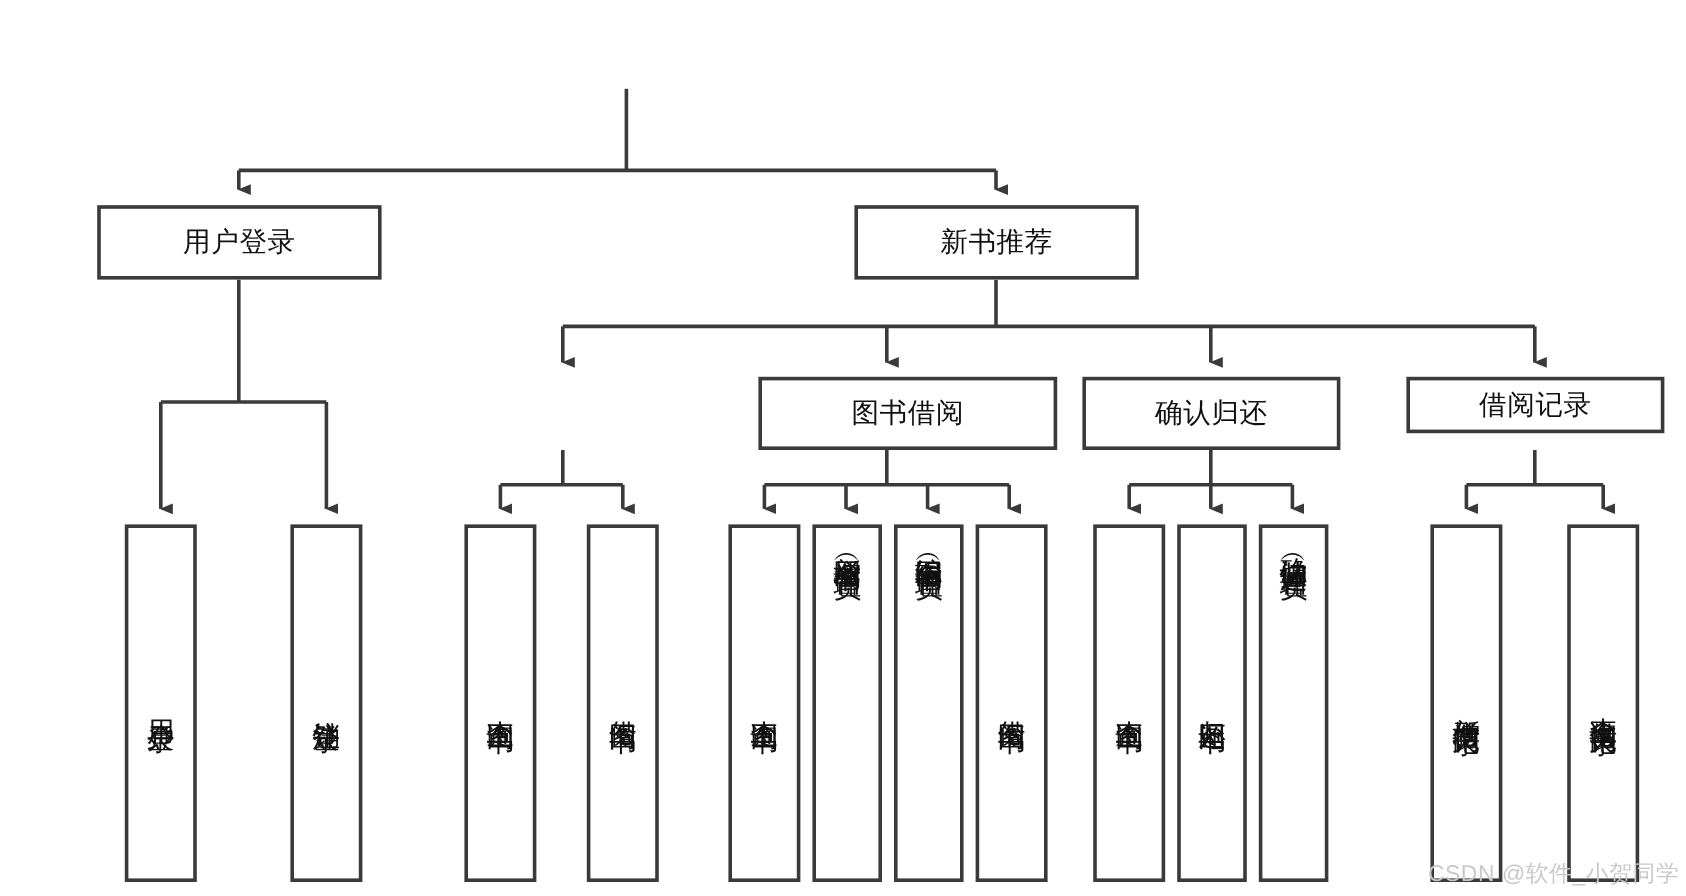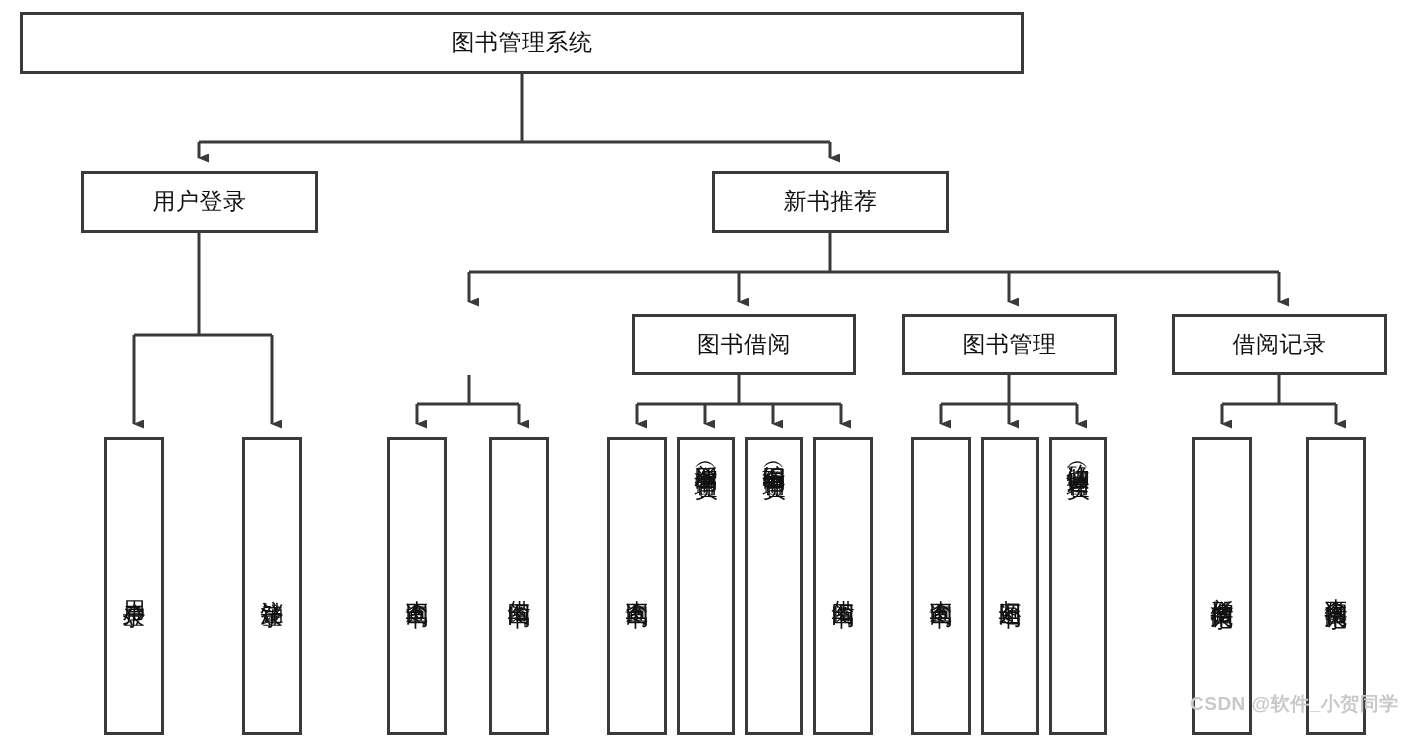--- a/index.html
+++ b/index.html
@@ -132,42 +132,39 @@
 
       <path d="M 1279,375 L 1279,404"></path>
       <path d="M 1222,404 L 1336,404"></path>
       <path d="M 1222,404 L 1222,424" marker-end="url(#arrowhead)"></path>
       <path d="M 1336,404 L 1336,424" marker-end="url(#arrowhead)"></path>
     </g>
   </svg>
 
   <div class="node-layer">
 
-    <div class="node horiz" style="left:20px; top:12px; width:1004px; height:62px;">
-      <span class="node-label">图书管理系统</span>
-    </div>
 
     <div class="node horiz" style="left:81px; top:171px; width:237px; height:62px;">
       <span class="node-label">用户登录</span>
     </div>
 
     <div class="node horiz" style="left:712px; top:171px; width:237px; height:62px;">
       <span class="node-label">新书推荐</span>
     </div>
 
 
-    <div class="node horiz" style="left:632px; top:314px; width:224px; height:61px;">
+    <div class="node horiz" style="left:632px; top:314px; width:249px; height:61px;">
       <span class="node-label">图书借阅</span>
     </div>
 
     <div class="node horiz" style="left:902px; top:314px; width:215px; height:61px;">
-      <span class="node-label">图书管理</span>
-    </div>
-
-    <div class="node horiz" style="left:1172px; top:314px; width:215px; height:61px;">
+      <span class="node-label">确认归还</span>
+    </div>
+
+    <div class="node horiz" style="left:1172px; top:314px; width:215px; height:47px;">
       <span class="node-label">借阅记录</span>
     </div>
 
     <div class="node vert center-text" style="left:104px; top:437px; width:60px; height:298px;">
       <span class="node-label">用户登录</span>
     </div>
 
     <div class="node vert center-text" style="left:242px; top:437px; width:60px; height:298px;">
       <span class="node-label">注销登录</span>
     </div>
@@ -209,16 +206,16 @@
     </div>
 
     <div class="node vert center-text" style="left:1192px; top:437px; width:60px; height:298px;">
       <span class="node-label">新增借阅记录</span>
     </div>
 
     <div class="node vert center-text" style="left:1306px; top:437px; width:60px; height:298px;">
       <span class="node-label">查询借阅记录</span>
     </div>
 
-    <div class="watermark" style="left:1190px; top:691px;font-weight:bold;">CSDN @软件_小贺同学</div>
+    <div class="watermark" style="left:1190px; top:715px;">CSDN @软件_小贺同学</div>
 
   </div>
 </div>
 
 </body></html>

